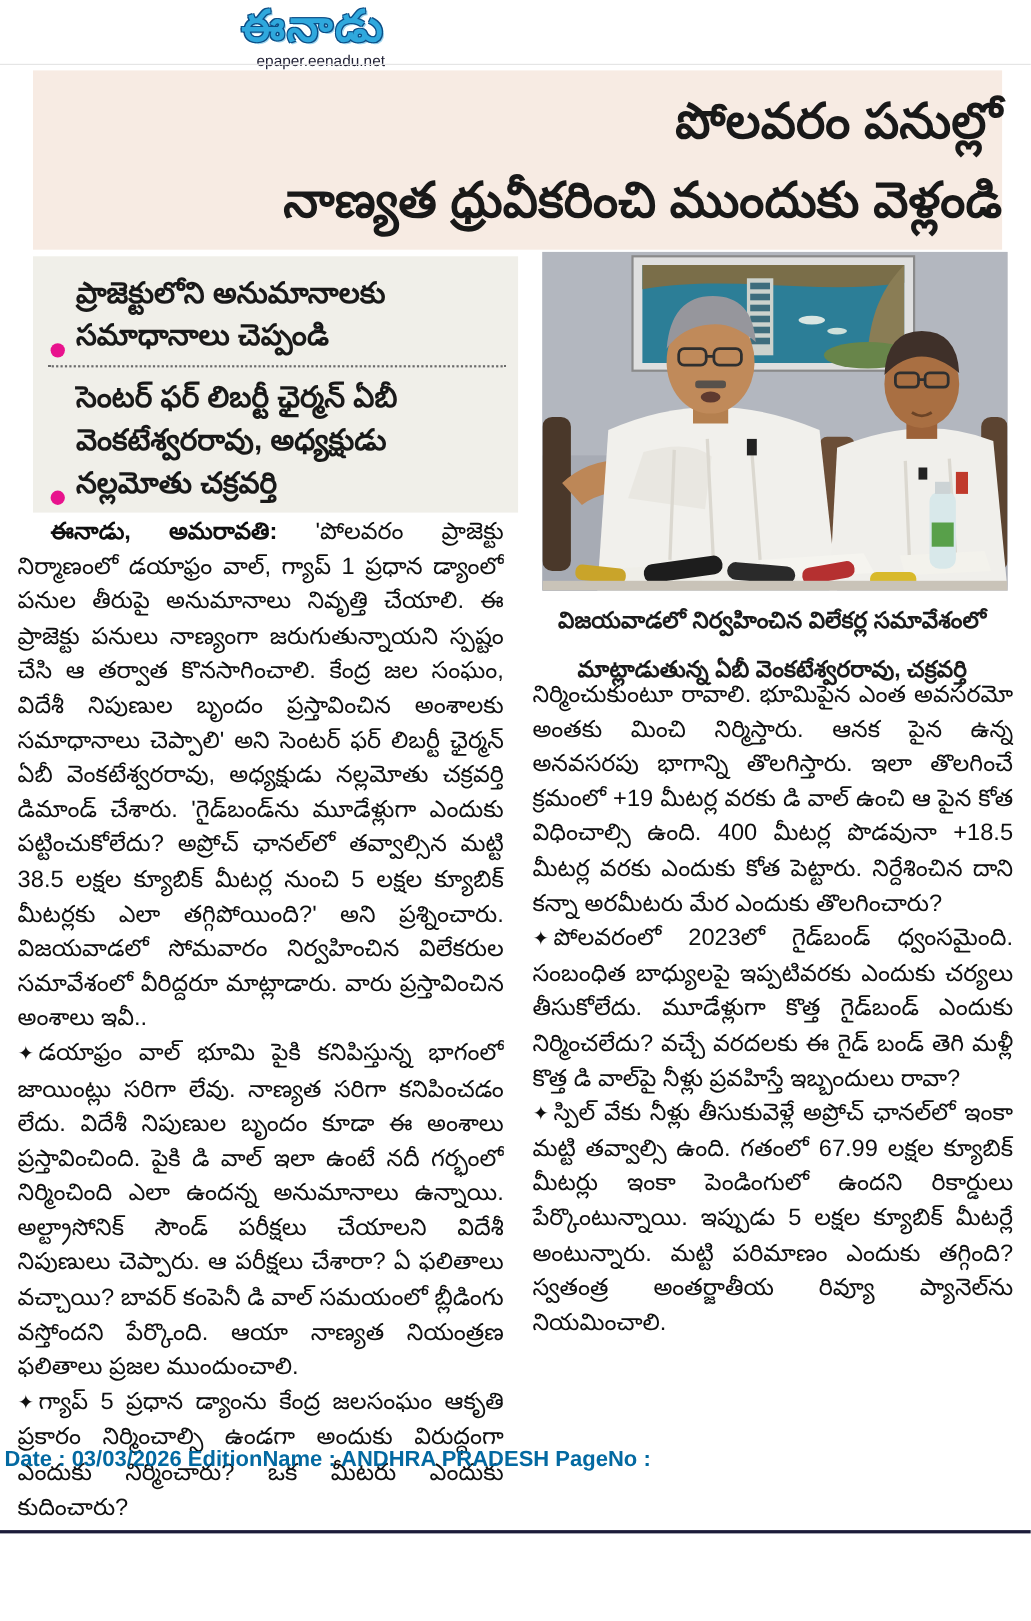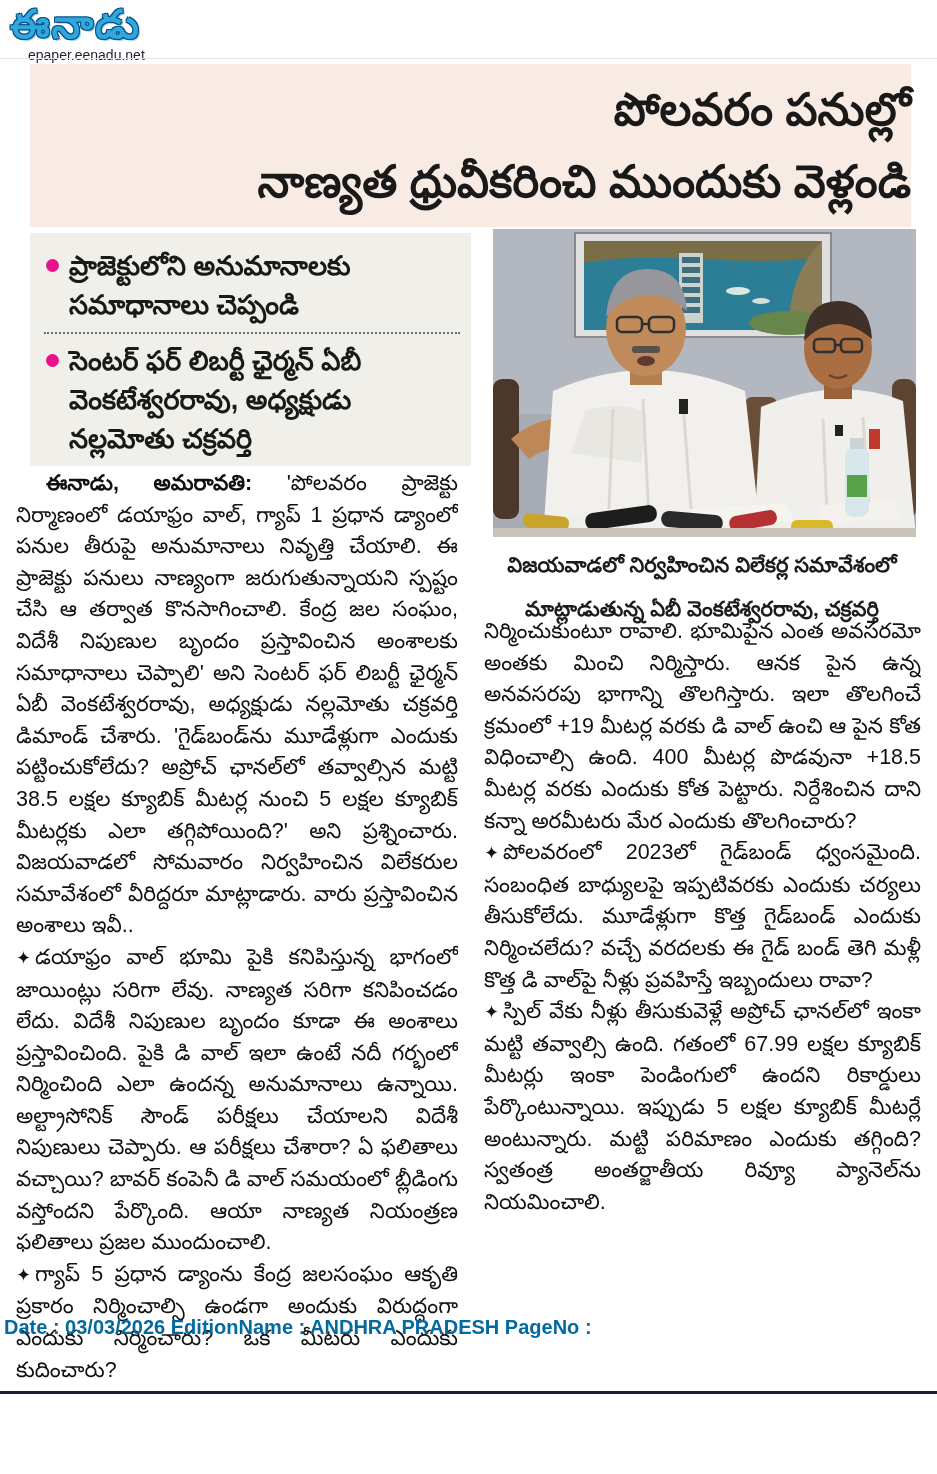--- a/index.html
+++ b/index.html
@@ -4,21 +4,21 @@
 <style>
   * { margin:0; padding:0; box-sizing:border-box; }
   html,body { background:#ffffff; }
   body {
     width:937px; height:1474px; position:relative;
     font-family:"Liberation Sans","DejaVu Sans",sans-serif;
     color:#141414; overflow:hidden;
   }
 
   
-  .masthead { position:absolute; left:10px; top:2px; width:340px; }
+  .masthead { position:absolute; left:10px; top:2px; width:340px;text-align:right; }
   .logo {
     font-family:"DejaVu Sans",sans-serif;
     font-size:40px; font-weight:bold; line-height:44px;
     color:#2fa8dd;
     text-shadow:1px 1px 0 #0d4e86, -1px 1px 0 #0d4e86, 1px -1px 0 #0d4e86, -1px -1px 0 #0d4e86, 2px 2px 0 #9fd6ef;
     letter-spacing:2px;
   }
   .site-url {
     margin-left:18px; margin-top:1px;
     font-size:14px; font-weight:normal; color:#1f1f33;
@@ -35,21 +35,21 @@
   .headline .line {
     font-size:45px; font-weight:bold; color:#191919; line-height:72px;
     white-space:nowrap;
   }
 
   
   .highlights {
     position:absolute; left:30px; top:233px; width:441px; height:233px;
     background:#f0efe9; padding:14px 10px 10px 12px;
   }
-  .hl-item { display:flex; align-items:flex-start; }
+  .hl-item { display:flex; align-items:flex-end; }
   .hl-dot {
     flex:0 0 13px; width:13px; height:13px; border-radius:50%;
     background:#e8128d; margin:12px 10px 0 4px;
   }
   .hl-text {
     font-size:27px; font-weight:600; color:#191919; line-height:39px;
   }
   .hl-divider {
     border-top:2px dotted #6a6a6a; margin:7px 0 8px 2px; width:416px; height:0;
   }

